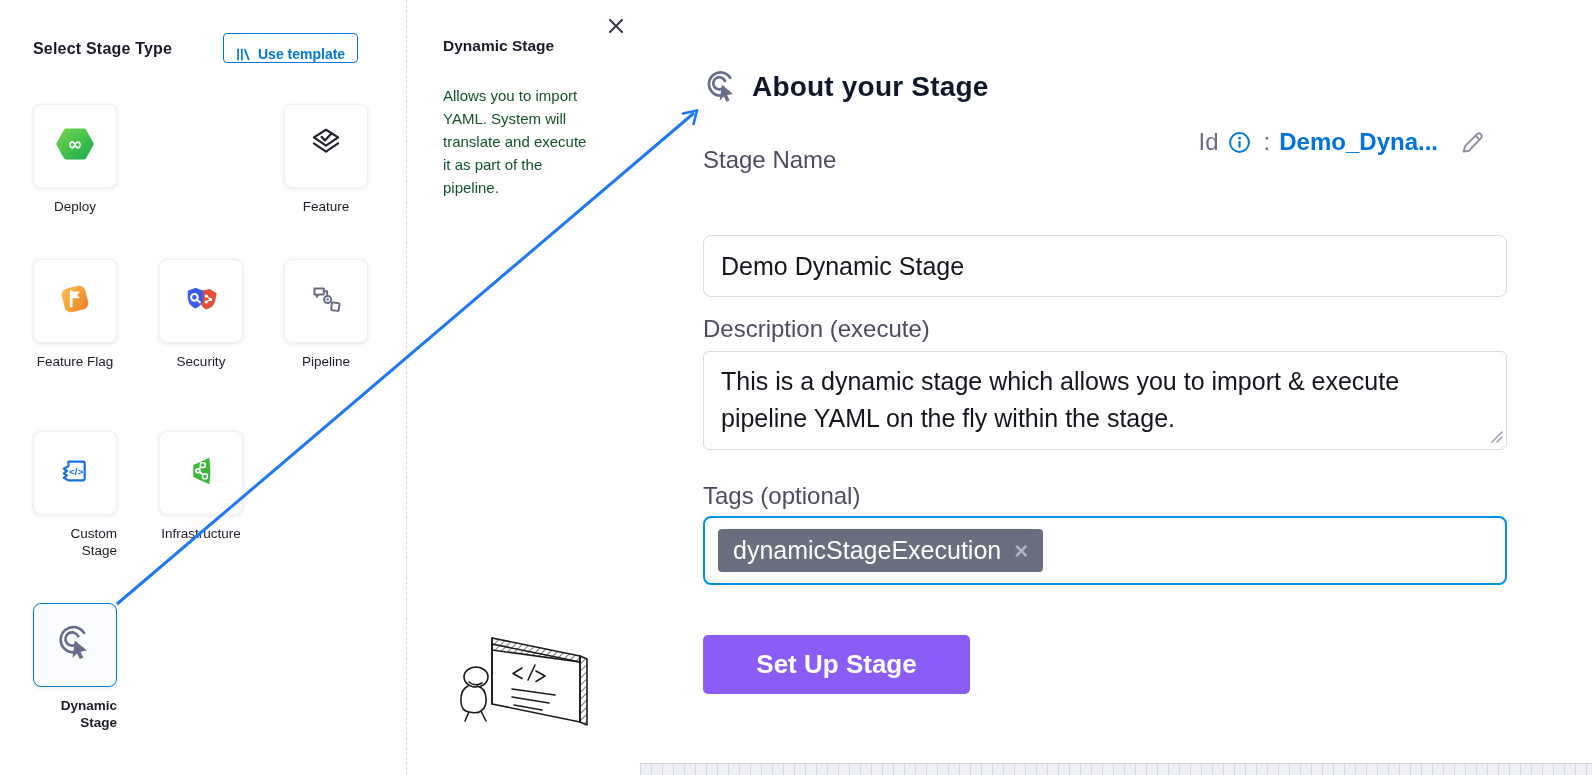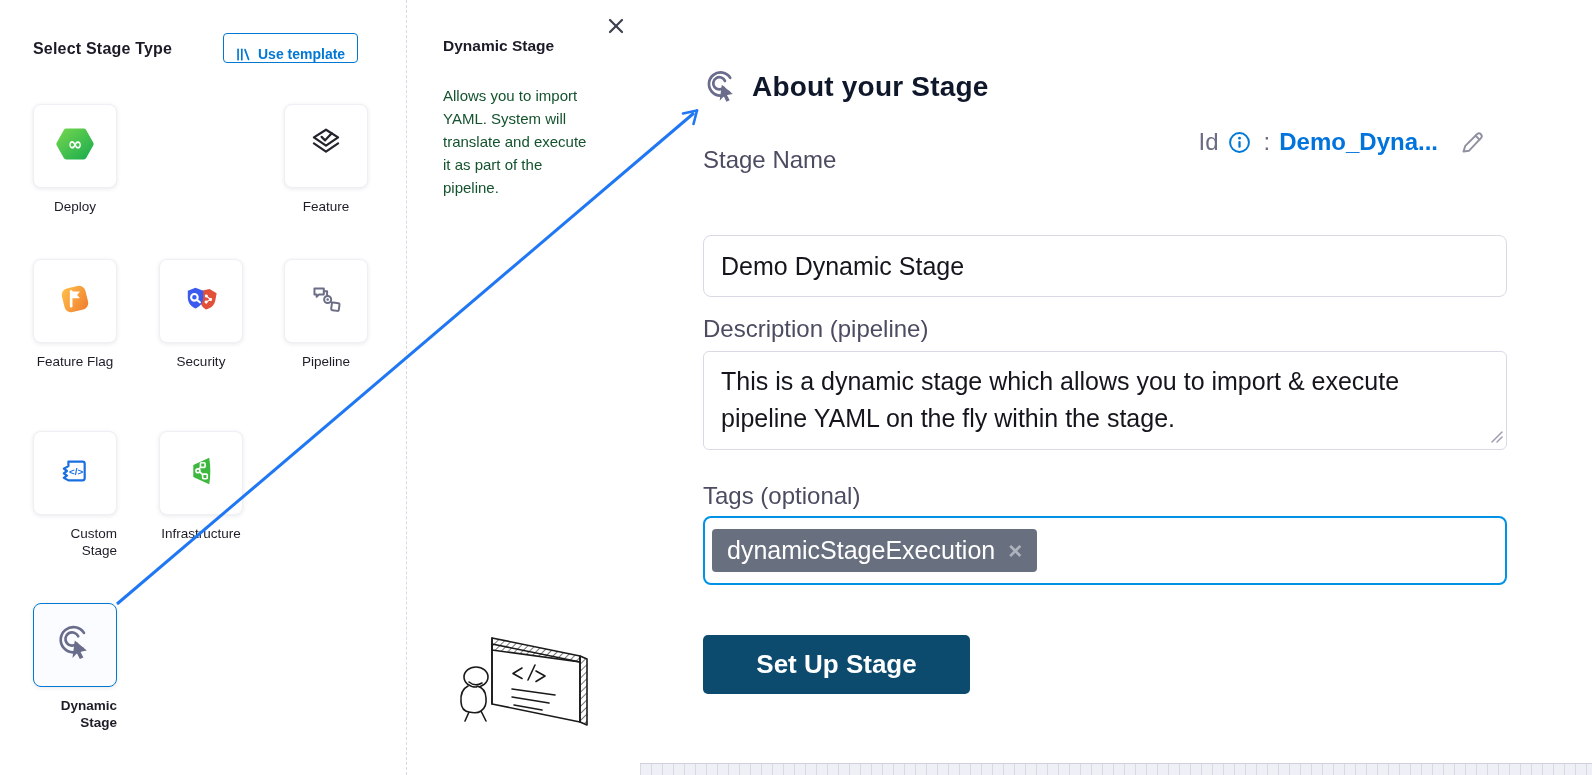--- a/index.html
+++ b/index.html
@@ -37,25 +37,25 @@
   .id-sep { font-size:24px; color:#6b6d85; margin-left:4px; }
   .id-value { font-size:24px; color:#0073dd; font-weight:600; cursor:pointer; }
   .edit-icon { margin-left:12px; cursor:pointer; display:flex; }
   .name-input { position:absolute; left:703px; top:187px; width:804px; height:62px; border:1px solid #d9dae6; border-radius:8px;
       font-family:"Liberation Sans", sans-serif; font-size:25px; color:#15151d; padding:0 17px; background:#fff; outline:none;margin-top:48px; }
   .desc-area { position:absolute; left:703px; top:351px; width:804px; height:99px; border:1px solid #d9dae6; border-radius:6px;
       font-family:"Liberation Sans", sans-serif; font-size:25px; line-height:37px; color:#15151d; padding:11px 90px 11px 17px;
       background:#fff; resize:none; outline:none; overflow:hidden; }
   .resize-grip { position:absolute; left:1488px; top:428px; pointer-events:none; }
   .tags-box { position:absolute; left:703px; top:516px; width:804px; height:69px; border:2px solid #0092e4; border-radius:8px;
-      background:#fff; display:flex; align-items:center; padding:0 7px; cursor:text; }
+      background:#fff; display:flex; align-items:center; padding:0 13px; cursor:text; }
   .tag-chip { display:flex; align-items:center; background:#68707f; border-radius:4px; height:43px; padding:0 15px; }
   .tag-text { color:#fff; font-size:25px; }
   .tag-x { color:#aeb3bd; font-size:24px; font-weight:700; margin-left:13px; cursor:pointer; line-height:1; }
-  .setup-btn { position:absolute; left:703px; top:635px; width:267px; height:59px; background:#0c4a6e; border:none; border-radius:5px;
+  .setup-btn { position:absolute; left:703px; top:635px; width:267px; height:59px; background:#8b5cf6; border:none; border-radius:5px;
       color:#fff; font-family:"Liberation Sans", sans-serif; font-size:26px; font-weight:700; cursor:pointer; }
 
   .canvas-grid { position:absolute; left:640px; top:763px; width:952px; height:12px;
       border-top:1px solid #cfd1df;
       background:repeating-linear-gradient(90deg,#d7d9e6 0 1px,#eef0f6 1px 11px); }
 </style>
 </head>
 <body>
 
 <div id="app">
@@ -262,21 +262,21 @@
     <span class="edit-icon">
       <svg width="27" height="27" viewBox="0 0 24 24" fill="none" stroke="#8f90a2" stroke-width="1.7" stroke-linejoin="round" stroke-linecap="round">
         <path d="M4,20 l1.6,-5 L16.2,4.4 a2.5,2.5 0 0 1 3.5,3.5 L9,19.3 L4,20 z"></path>
         <line x1="14.8" y1="6" x2="18.2" y2="9.4"></line>
         </svg>
     </span>
   </div>
 
   <input class="name-input" type="text" value="Demo Dynamic Stage" style="">
 
-  <div class="field-label" style="left:703px;top:315px">Description (pipeline)</div>
+  <div class="field-label" style="left:703px;top:315px">Description (execute)</div>
   <textarea class="desc-area" style="">This is a dynamic stage which allows you to import &amp; execute pipeline YAML on the fly within the stage.</textarea>
   <span class="resize-grip">
     <svg width="16" height="16" viewBox="0 0 16 16">
         <g stroke="#9a9bae" stroke-width="1.4" stroke-linecap="round">
           <line x1="4" y1="14" x2="14" y2="4"></line>
           <line x1="9" y1="14" x2="14" y2="9"></line>
         </g>
       </svg>
   </span>
 

